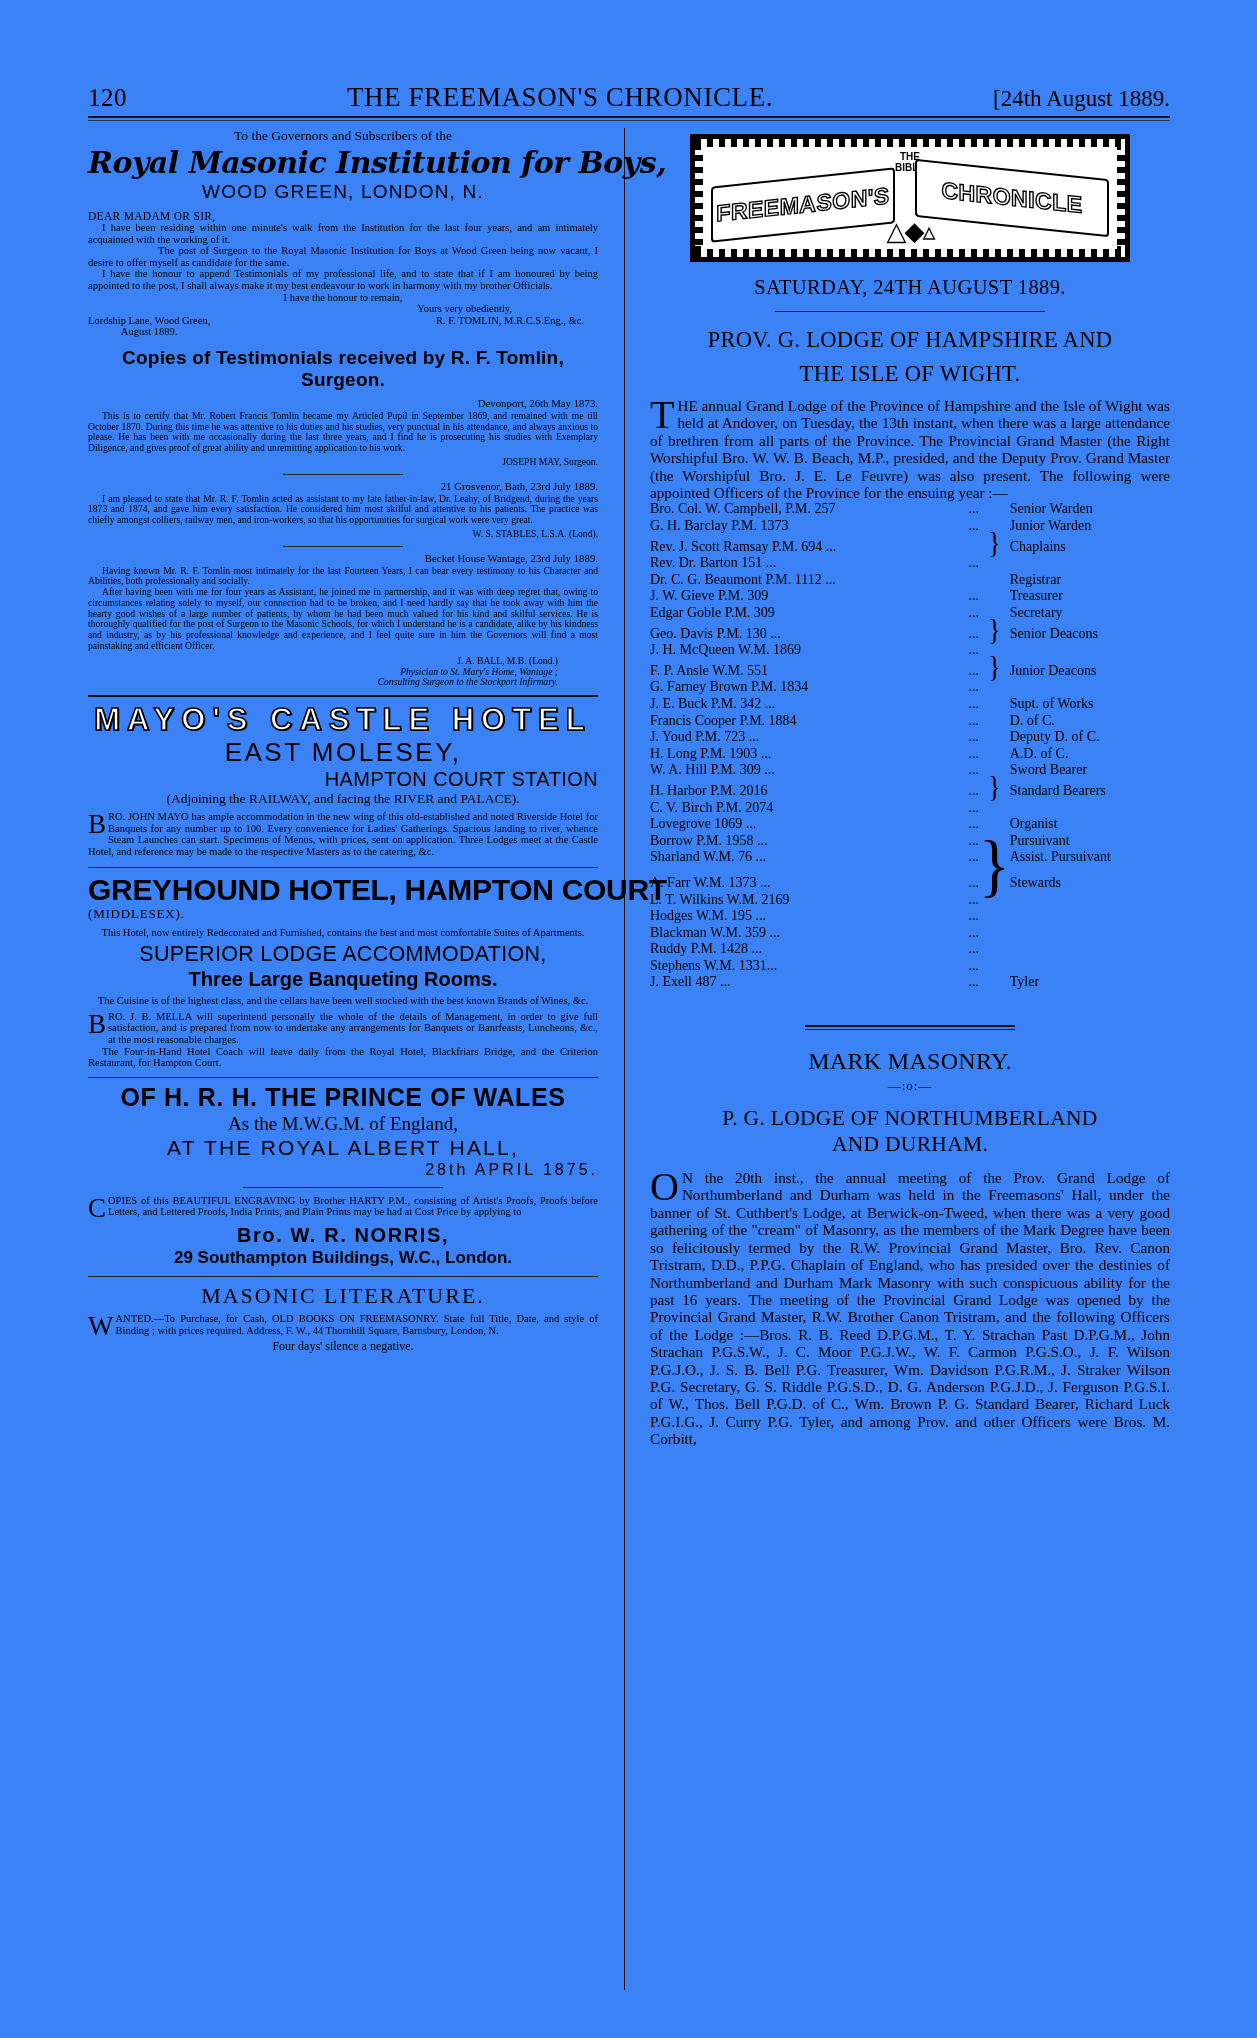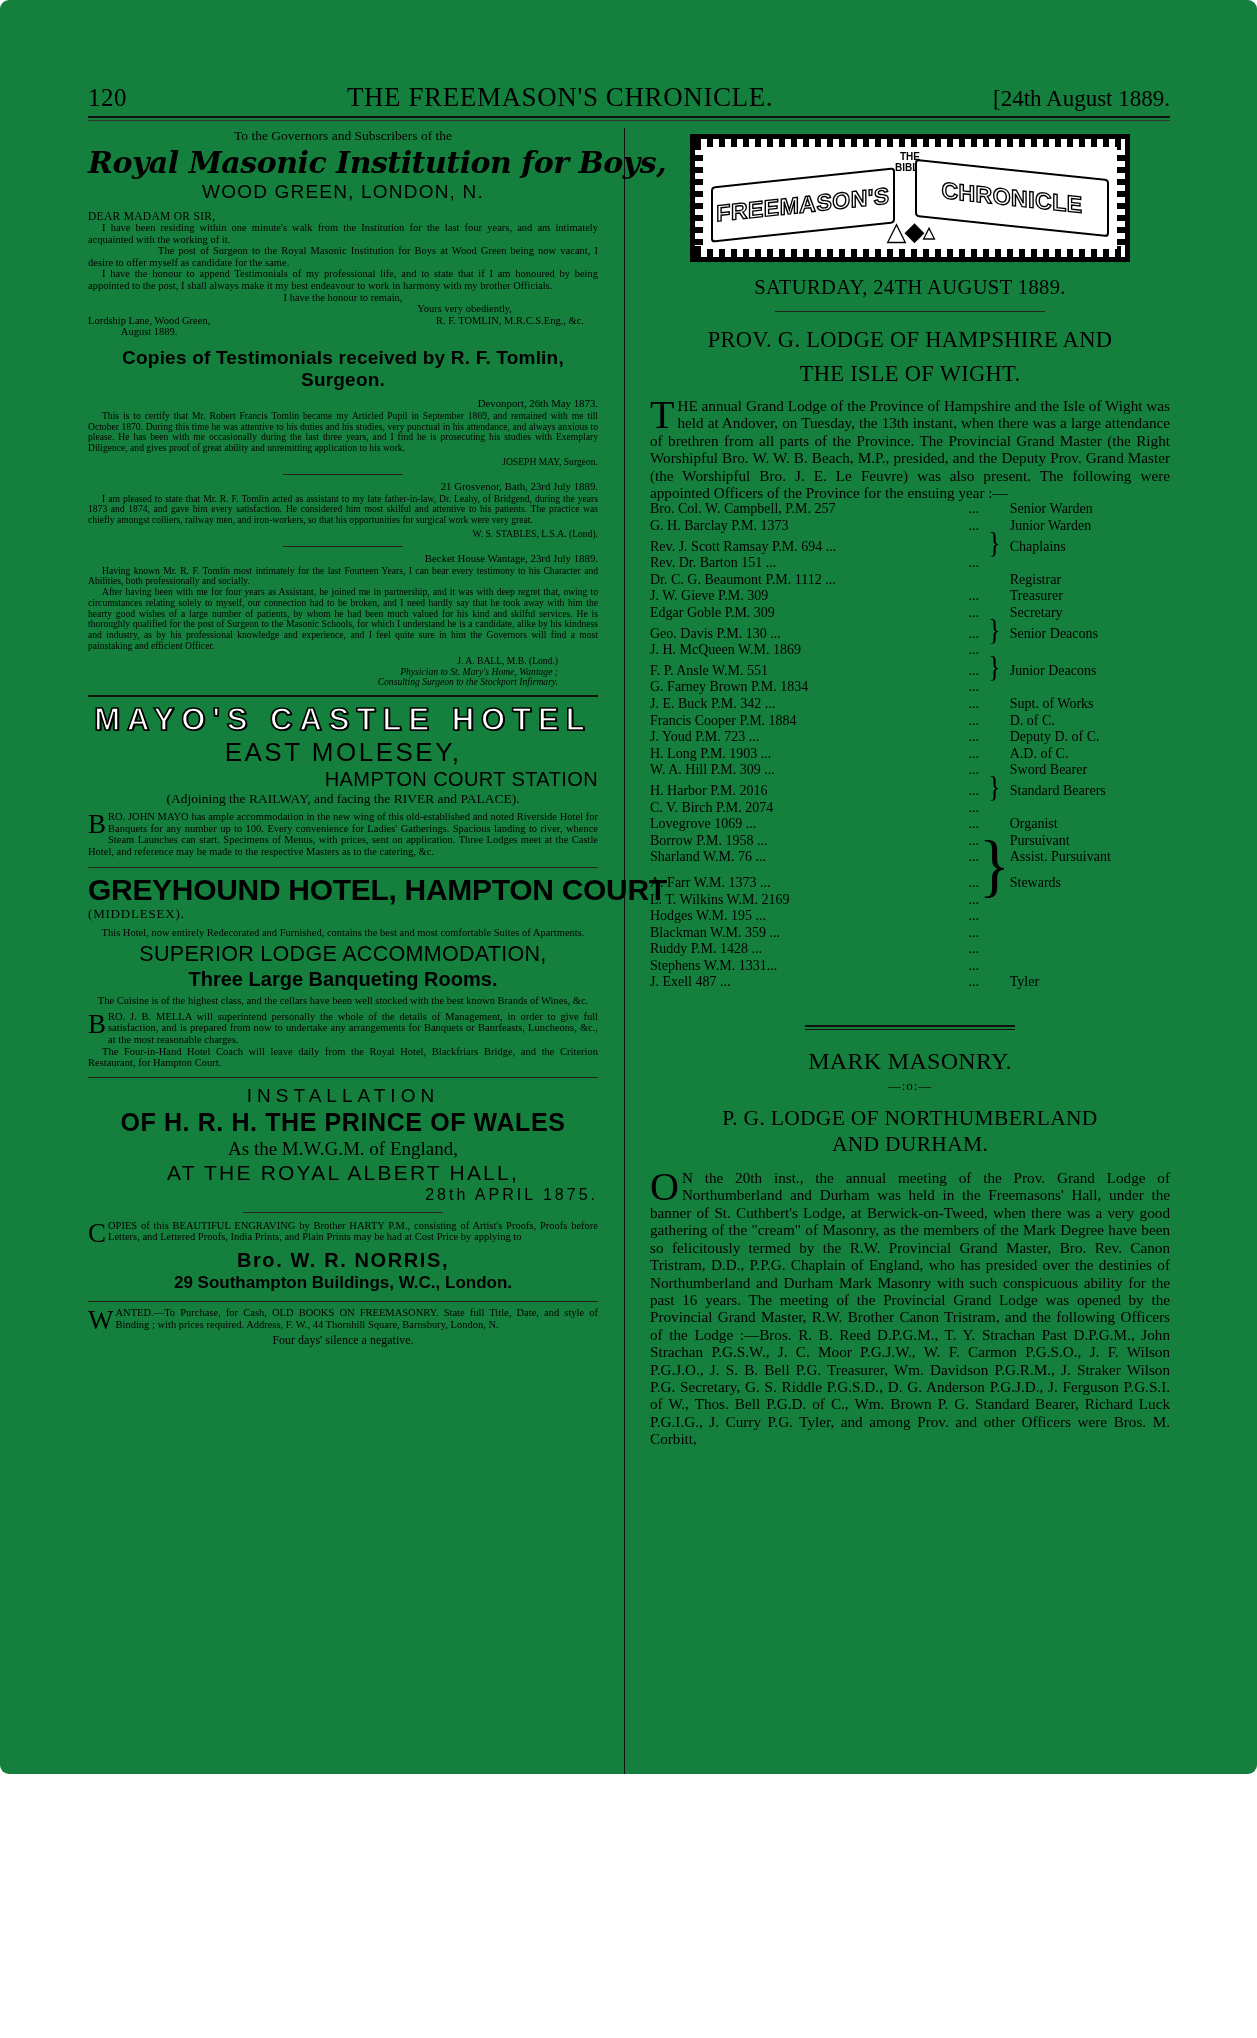--- a/index.html
+++ b/index.html
@@ -5,24 +5,23 @@
   html,body{margin:0;padding:0;background:#ffffff;}
   body{
     width:1257px;
     font-family:"Liberation Serif", serif;
     color:#000;
     -webkit-font-smoothing:none;
   }
   .page{
     position:relative;
     width:1257px;
-    height:1774px;
-    background:#15803d;
+    height:2038px;
+    background:#3b82f6;
     box-sizing:border-box;
-    border-radius:9px;
   }
   
   .masthead{
     position:absolute;
     left:88px; top:82px; width:1082px;
     display:flex; align-items:baseline; justify-content:space-between;
   }
   .folio{font-size:25px;letter-spacing:.5px;}
   .paper-title{
     font-size:27px;letter-spacing:.6px;font-weight:400;
@@ -343,36 +342,36 @@
       <p class="tiny ctr" style="margin-top:4px">The Cuisine is of the highest class, and the cellars have been well stocked with the best known Brands of Wines, &amp;c.</p>
       <p class="tiny just dropcap" style="margin-top:4px">
         <span class="dc">B</span><span>RO. J. B. MELLA will superintend personally the whole of the details of Management, in order to give full satisfaction, and is prepared from now to undertake any arrangements for Banquets or Banrfeasts, Luncheons, &amp;c., at the most reasonable charges.</span>
       </p>
       <p class="tiny just" style="text-indent:14px">The Four-in-Hand Hotel Coach will leave daily from the Royal Hotel, Blackfriars Bridge, and the Criterion Restaurant, for Hampton Court.</p>
     </div>
 
     <hr class="hr-thin" style="margin-top:8px">
 
     <div>
-      <p class="install" style="margin-top:6px">INSTALLATION</p>
       <p class="prince">OF H. R. H. THE PRINCE OF WALES</p>
       <p class="mwgm">As the M.W.G.M. of England,</p>
       <p class="albert">AT THE ROYAL ALBERT HALL,</p>
       <p class="aprildate">28th APRIL 1875.</p>
       <hr class="hr-med">
       <p class="tiny just dropcap">
         <span class="dc">C</span><span>OPIES of this BEAUTIFUL ENGRAVING by Brother HARTY P.M., consisting of Artist's Proofs, Proofs before Letters, and Lettered Proofs, India Prints, and Plain Prints may be had at Cost Price by applying to</span>
       </p>
       <p class="norris" style="margin-top:5px">Bro. W. R. NORRIS,</p>
       <p class="norris-addr">29 Southampton Buildings, W.C., London.</p>
     </div>
 
     <hr class="hr-thin" style="margin-top:8px">
 
     <div>
+      <p class="maslit" style="margin-top:6px">MASONIC LITERATURE.</p>
       <p class="tiny just dropcap" style="margin-top:4px">
         <span class="dc">W</span><span>ANTED.—To Purchase, for Cash, OLD BOOKS ON FREEMASONRY. State full Title, Date, and style of Binding ; with prices required. Address, F. W., 44 Thornhill Square, Barnsbury, London, N.</span>
       </p>
       <p class="fourdays">Four days' silence a negative.</p>
     </div>
 
   </div>
 
   <div class="col col-right">
 

